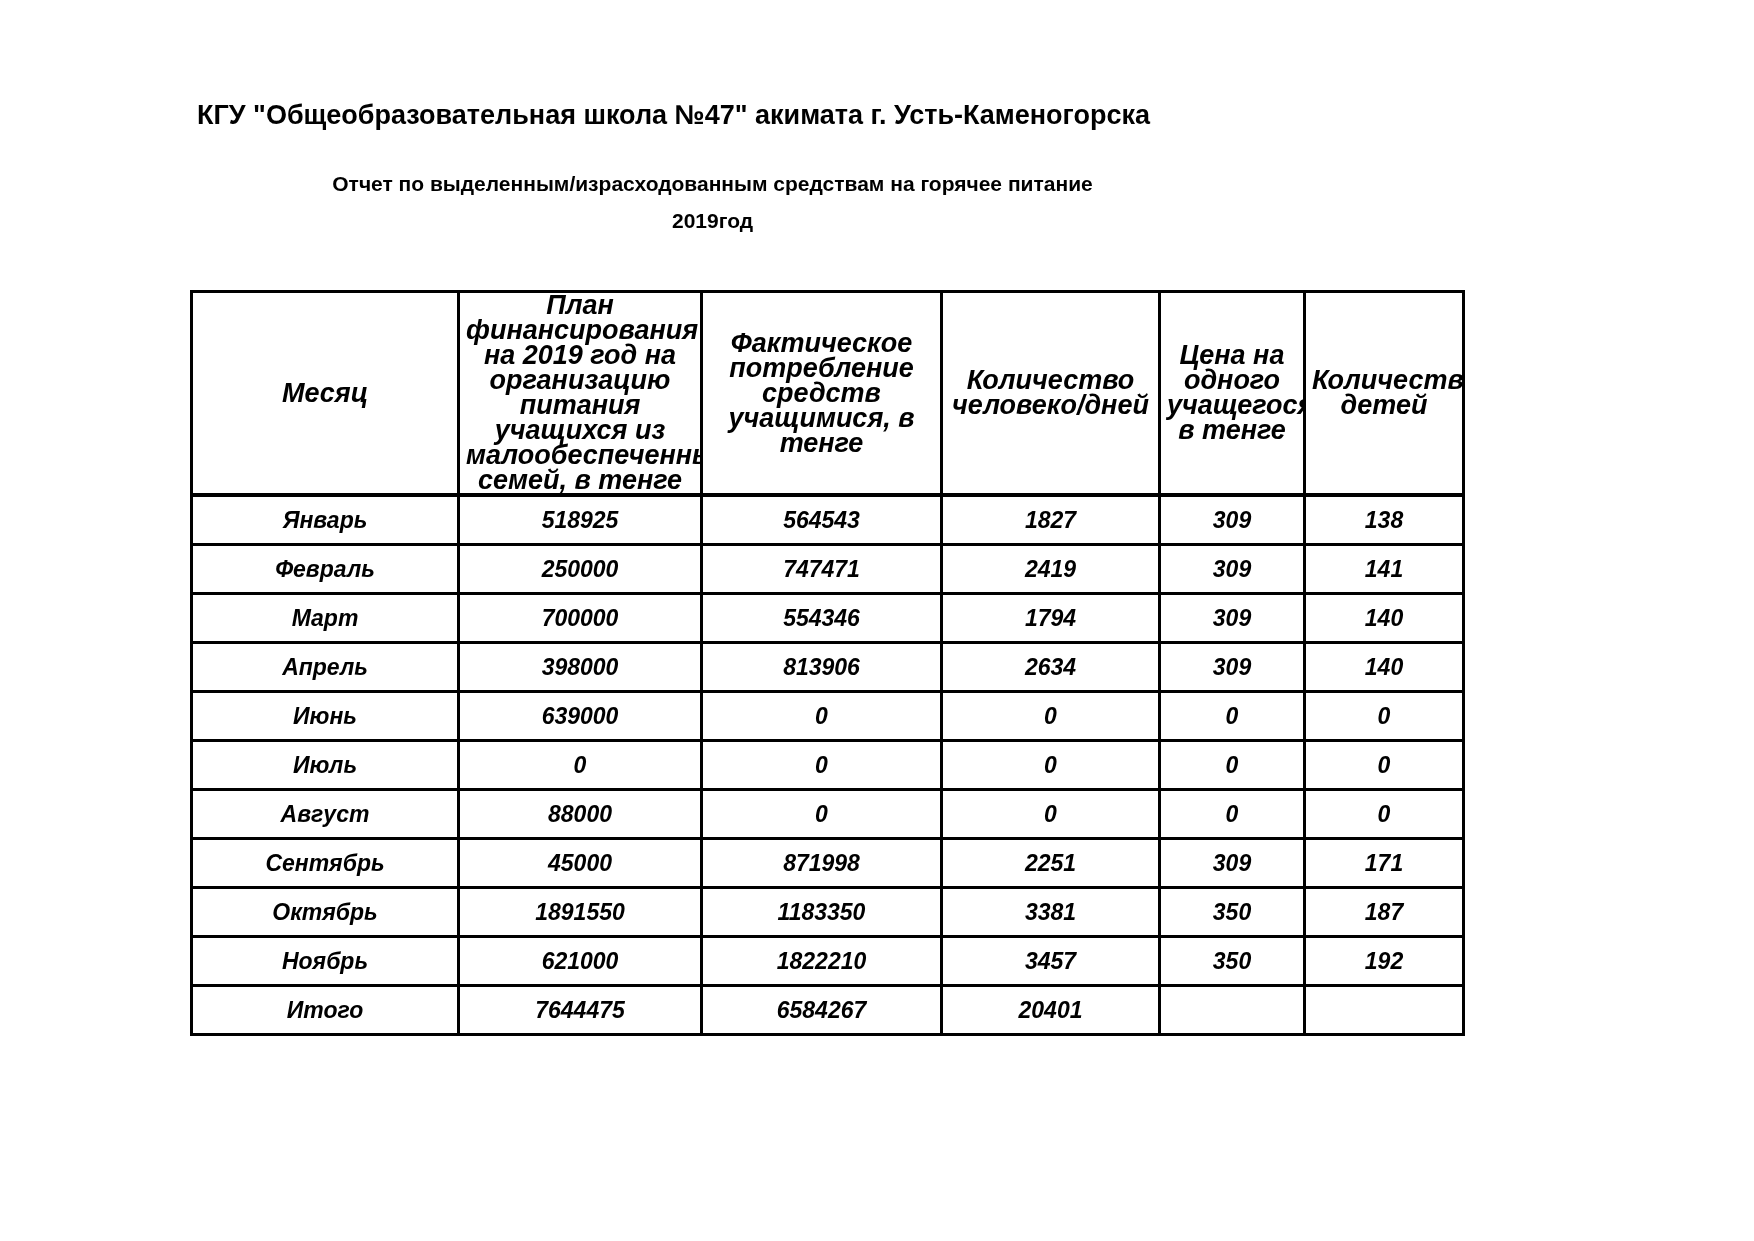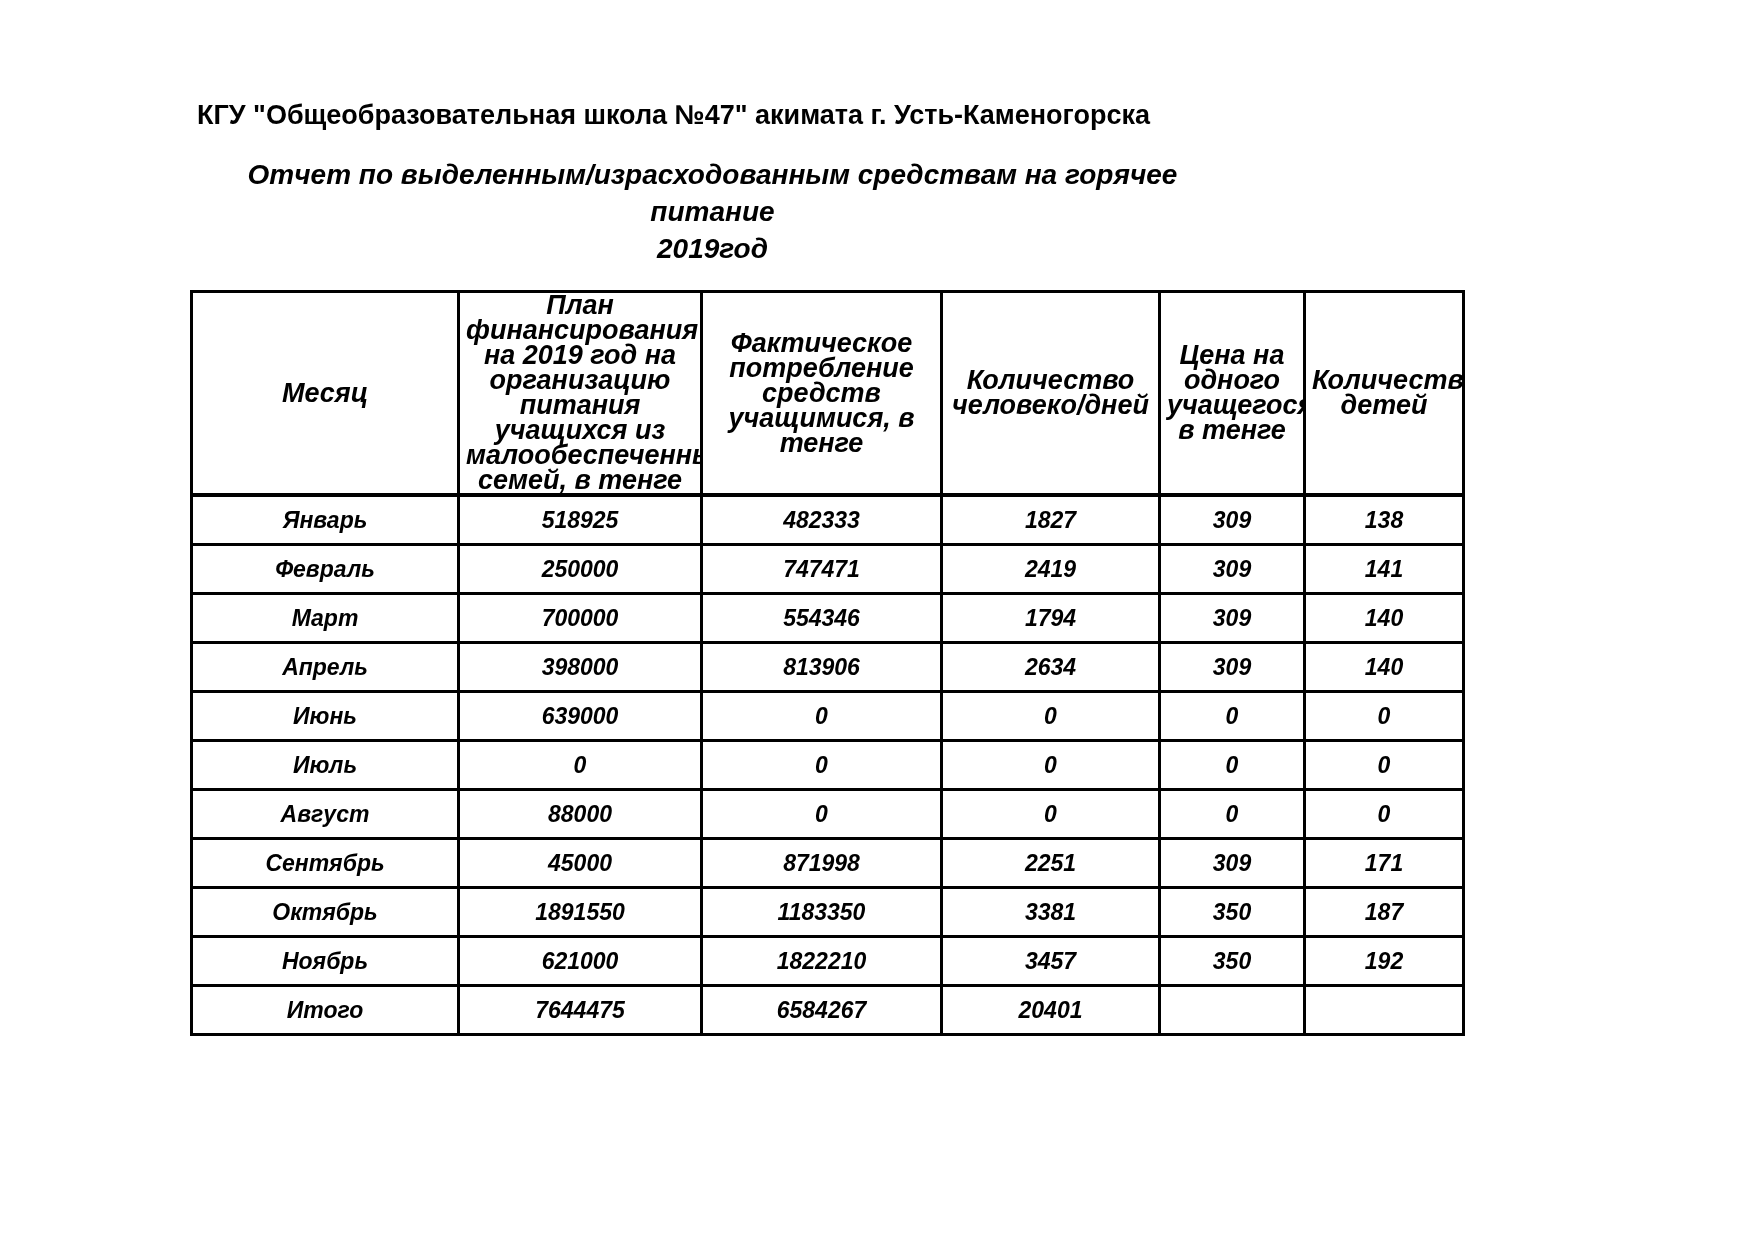--- a/index.html
+++ b/index.html
@@ -21,26 +21,25 @@
     top: 100px;
     width: 1300px;
     font-size: 27px;
     font-weight: bold;
     font-style: normal;
     white-space: nowrap;
   }
   .doc-subtitle {
     position: absolute;
     left: 190px;
-    top: 156px;
+    top: 165px;
     width: 1045px;
     text-align: center;
-    font-size: 28px;
+    font-size: 21px;
     font-weight: bold;
-    font-style: italic;
     line-height: 37px;
   }
   table.report {
     position: absolute;
     left: 190px;
     top: 290px;
     width: 1272px;
     border-collapse: collapse;
     table-layout: fixed;
   }
@@ -98,21 +97,21 @@
         <th>Фактическое потребление средств учащимися, в тенге</th>
         <th>Количество человеко/дней</th>
         <th>Цена на одного учащегося, в тенге</th>
         <th>Количество детей</th>
       </tr>
   </thead>
   <tbody>
       <tr>
         <td>Январь</td>
         <td>518925</td>
-        <td>482333</td>
+        <td>564543</td>
         <td>1827</td>
         <td>309</td>
         <td>138</td>
       </tr>
       <tr>
         <td>Февраль</td>
         <td>250000</td>
         <td>747471</td>
         <td>2419</td>
         <td>309</td>

